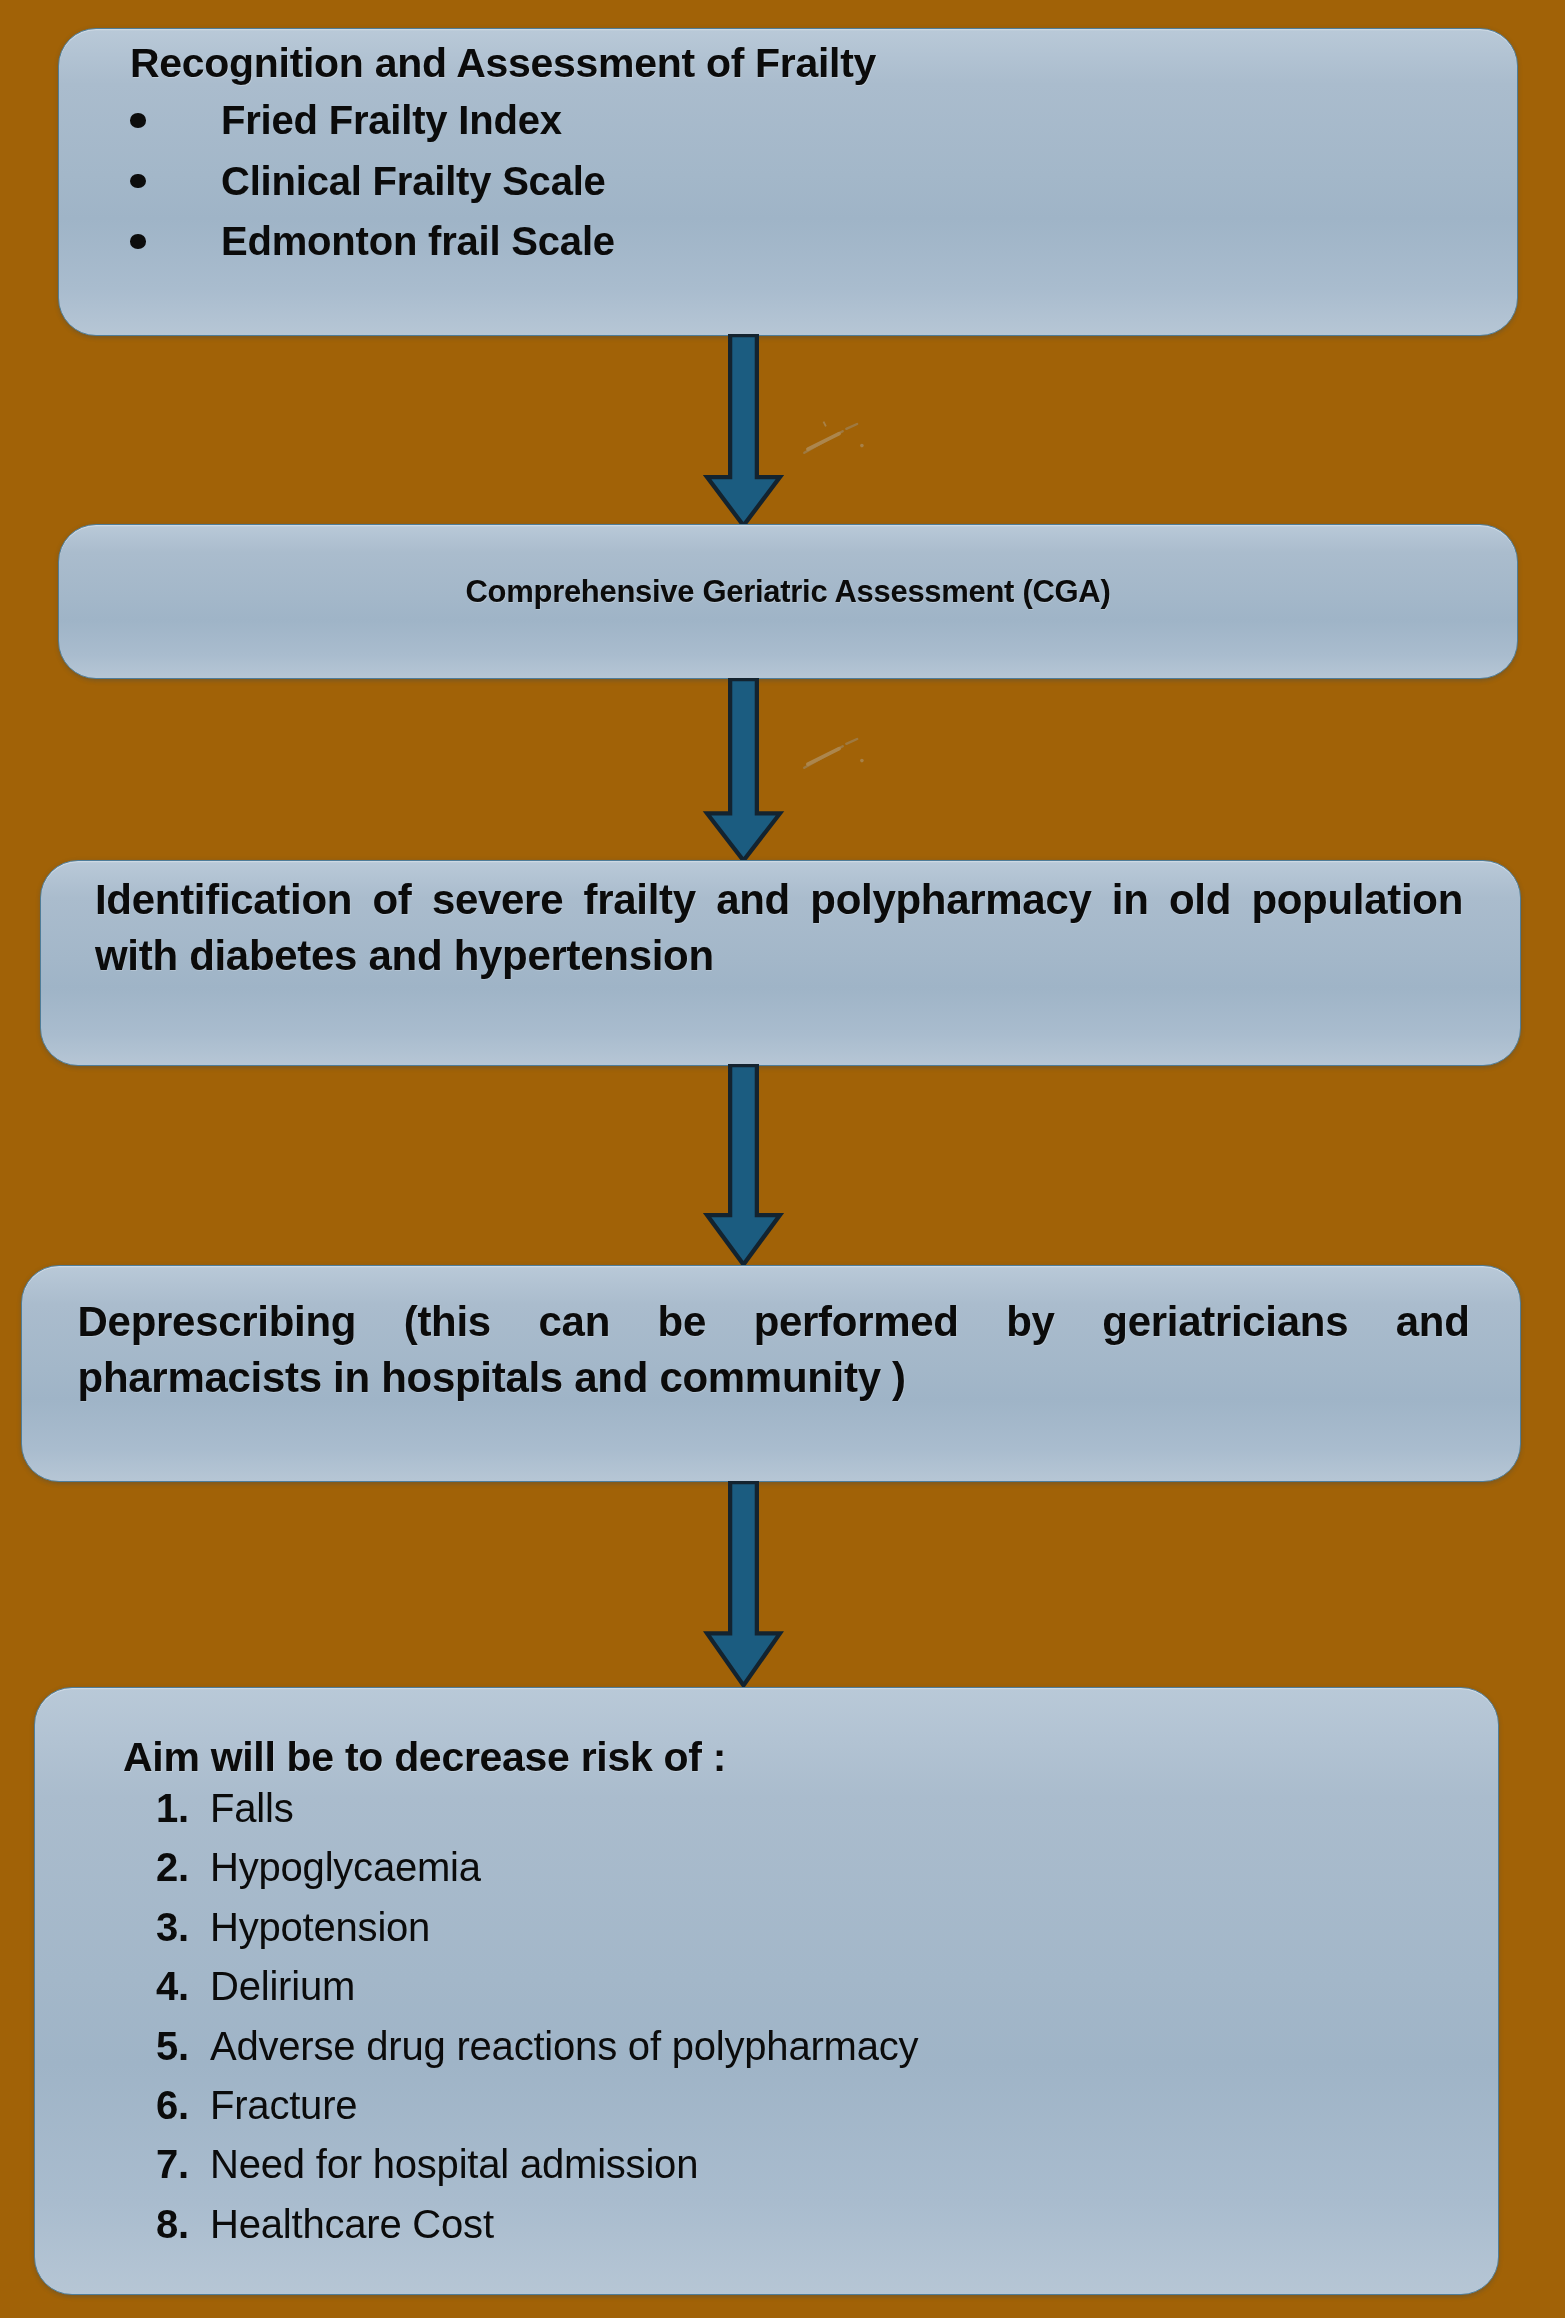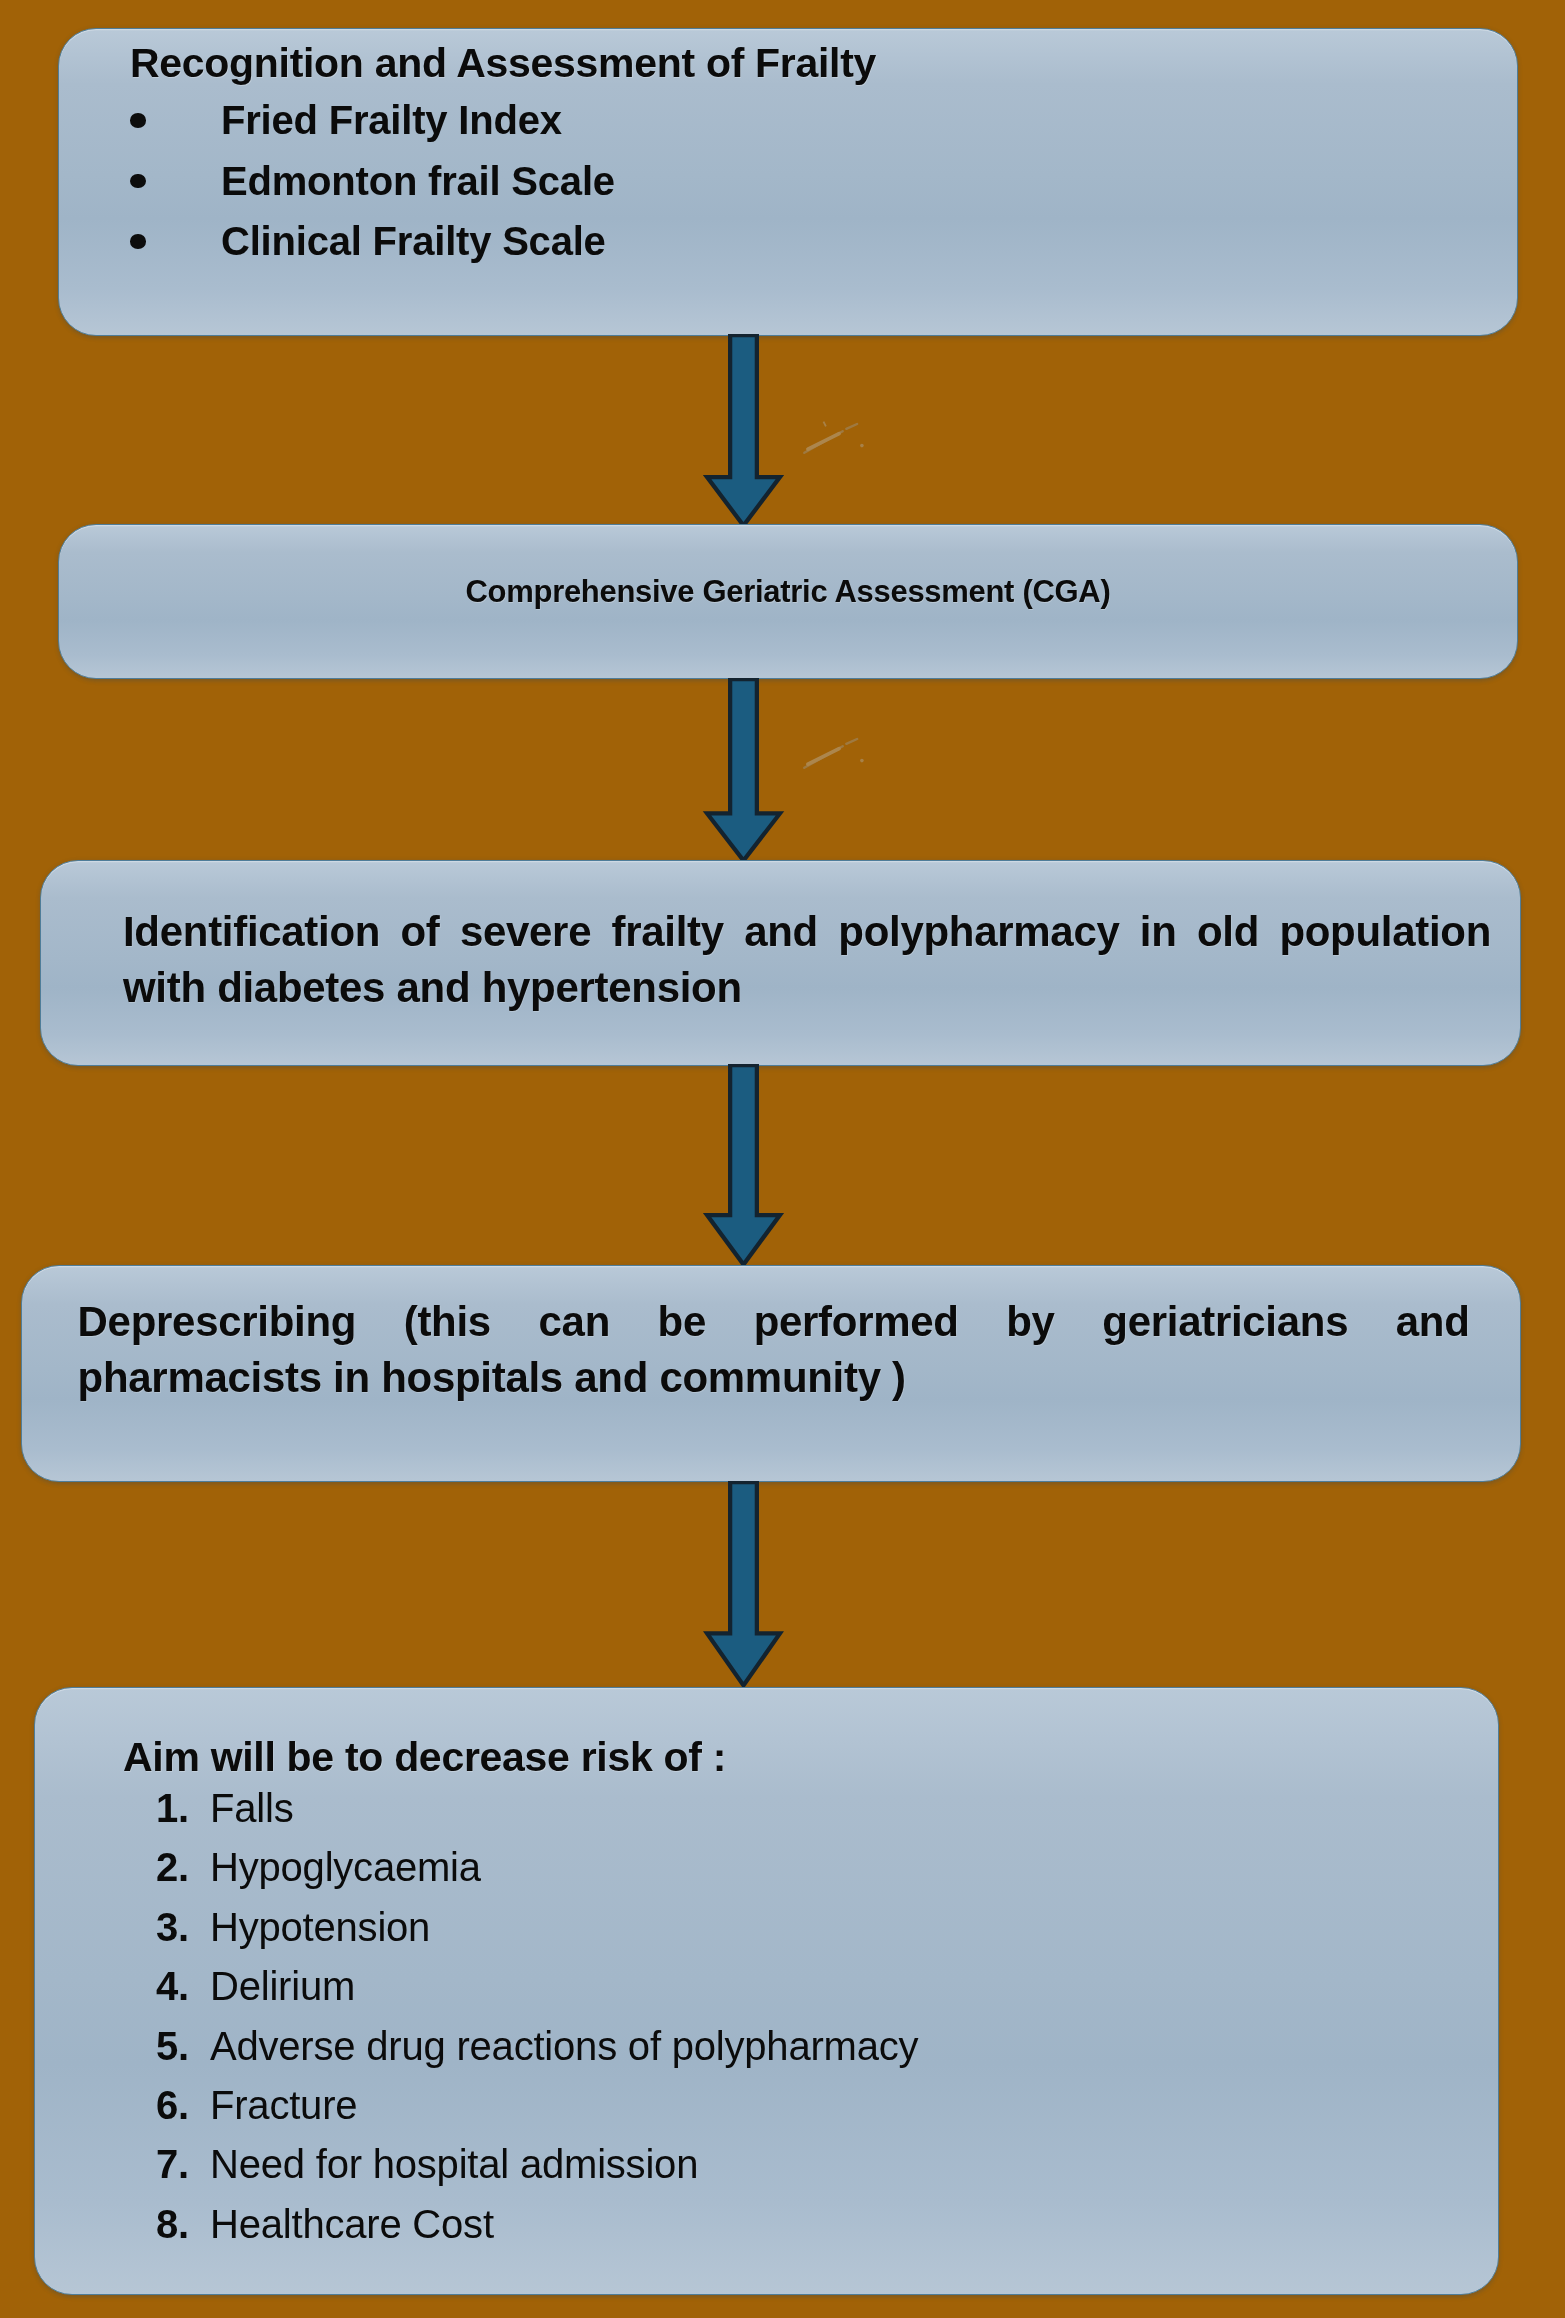--- a/index.html
+++ b/index.html
@@ -155,25 +155,25 @@
   <div class="flow-box box-1">
     <div class="heading" style="left: 71px; top: 13.3px;">Recognition and Assessment of Frailty</div>
 
     <ul class="bullet-list" style="left: 71px; top: 71px;">
       <li>
         <span class="bullet-dot"></span>
         <span>Fried Frailty Index</span>
       </li>
       <li>
         <span class="bullet-dot"></span>
+        <span>Clinical Frailty Scale</span>
+      </li>
+      <li>
+        <span class="bullet-dot"></span>
         <span>Edmonton frail Scale</span>
-      </li>
-      <li>
-        <span class="bullet-dot"></span>
-        <span>Clinical Frailty Scale</span>
       </li>
     </ul>
   </div>
 
   <div class="arrow arrow-1">
     <svg viewBox="0 0 140 320" preserveAspectRatio="none">
       <polygon points="48,2 92,2 92,236 130,236 70,316 10,236 48,236" fill="#1b5c80" stroke="#13232f" stroke-width="7"></polygon>
     </svg>
   </div>
   <div class="smudge smudge-1">
@@ -196,21 +196,21 @@
   </div>
   <div class="smudge smudge-2">
     <svg viewBox="0 0 120 70">
       <path d="M8 58 L72 22 M78 18 L96 10" stroke="#9aa6ae" stroke-width="4" fill="none" stroke-linecap="round"></path>
       <path d="M14 52 L66 26" stroke="#c2cad0" stroke-width="6" fill="none" stroke-linecap="round"></path>
       <circle cx="104" cy="46" r="3" fill="#b4bcc2"></circle>
     </svg>
   </div>
 
   <div class="flow-box box-3">
-    <div class="body-just" style="left: 54px; top: 43px; width: 1368px; margin-left: 28px;">Identification of severe frailty and polypharmacy in old population with diabetes and hypertension</div>
+    <div class="body-just" style="left: 54px; top: 11px; width: 1368px;">Identification of severe frailty and polypharmacy in old population with diabetes and hypertension</div>
   </div>
 
   <div class="arrow arrow-3">
     <svg viewBox="0 0 140 336" preserveAspectRatio="none">
       <polygon points="48,2 92,2 92,250 130,250 70,332 10,250 48,250" fill="#1b5c80" stroke="#13232f" stroke-width="7"></polygon>
     </svg>
   </div>
 
   <div class="flow-box box-4">
     <div class="body-just" style="left: 56px; top: 28px; width: 1392px;">Deprescribing (this can be performed by geriatricians and pharmacists in hospitals and community )</div>

